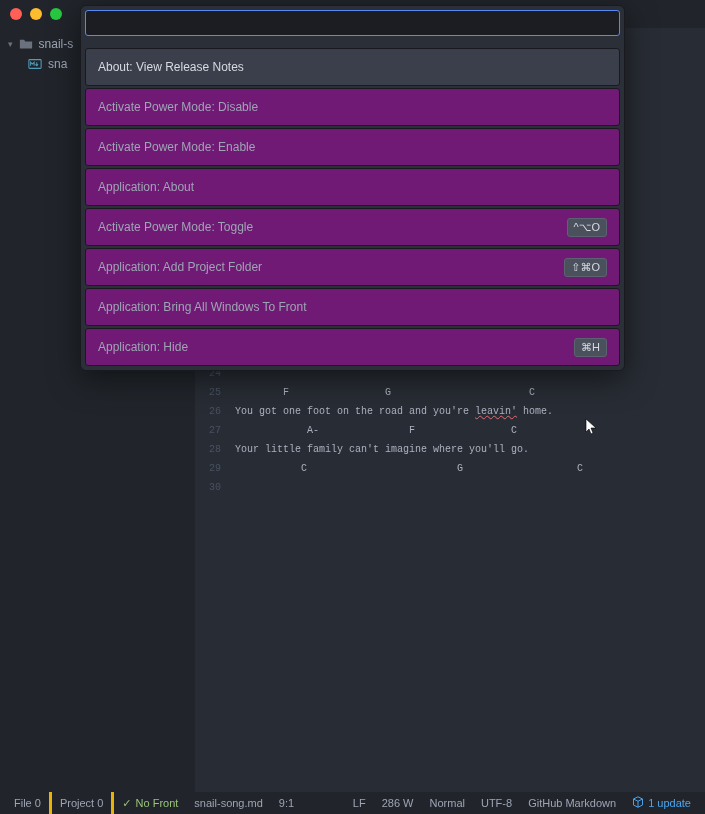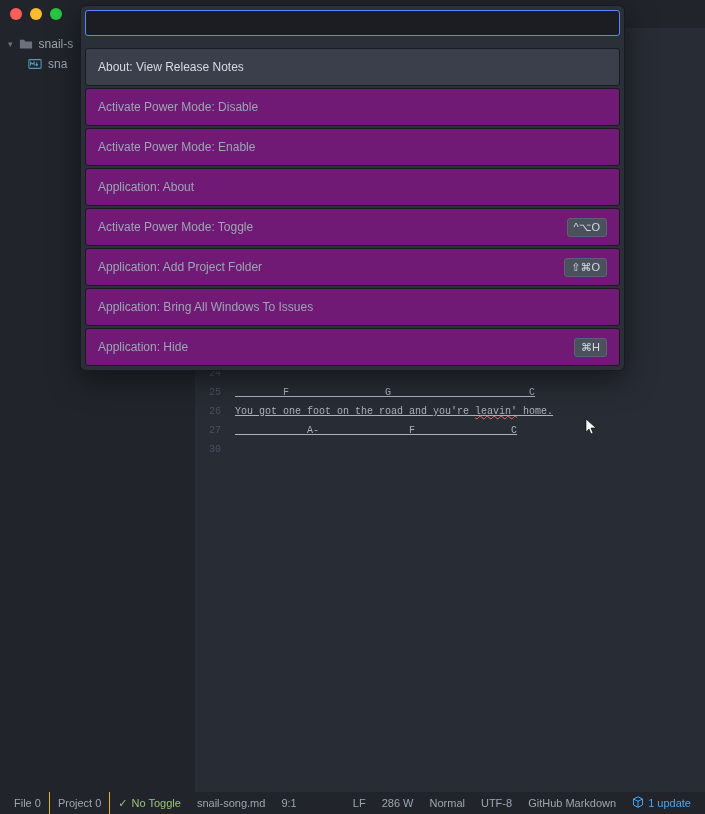--- a/index.html
+++ b/index.html
@@ -59,37 +59,37 @@
 .gutter-line {
   display: flex;
 }
 .lineno {
   width: 40px;
   text-align: right;
   color: #495162;
   padding-right: 14px;
   user-select: none;
 }
-.code { white-space: pre; color: #abb2bf; text-decoration: underline; }
+.code { white-space: pre; color: #abb2bf; }
 .heading { color: #e06c75; }
 .underline { text-decoration: underline wavy #e06c75; text-decoration-thickness: 1px; }
 
 .statusbar {
   position: absolute;
   bottom: 0; left: 0; right: 0;
   height: 22px;
   background: #21252b;
   display: flex;
   align-items: center;
   font-size: 11px;
   color: #9da5b4;
   padding: 0 6px;
   gap: 0;
 }
-.sb-item { padding: 0 8px; height: 100%; display: flex; align-items: center; gap: 4px; border-right: 1px solid #eab308; }
+.sb-item { padding: 0 8px; height: 100%; display: flex; align-items: center; gap: 4px; border-right: 3px solid #eab308; }
 .sb-item.noborder { border-right: none; }
 .sb-spacer { flex: 1; }
 .sb-green { color: #98c379; }
 .sb-blue { color: #4aa5f0; }
 
 
 .palette {
   position: absolute;
   top: 5px;
   left: 80px;
@@ -261,32 +261,40 @@
       </div>
       <div class="gutter-line">
         <div class="lineno">26</div>
         <div class="code">You got one foot on the road and you're <span class="underline">leavin'</span> home.</div>
       </div>
       <div class="gutter-line">
         <div class="lineno">27</div>
         <div class="code">            A-               F                C</div>
       </div>
       <div class="gutter-line">
+        <div class="lineno">28</div>
+        <div class="code">Your little family can't imagine where you'll go.</div>
+      </div>
+      <div class="gutter-line">
+        <div class="lineno">29</div>
+        <div class="code">           C                         G                   C</div>
+      </div>
+      <div class="gutter-line">
         <div class="lineno">30</div>
         <div class="code"></div>
       </div>
     </div>
 </div>
 
 <div class="statusbar">
   <div class="sb-item">File 0</div>
   <div class="sb-item">Project 0</div>
   <div class="sb-item noborder sb-green">
     <span>✓</span>
-    <span>No Toggle</span>
+    <span>No Front</span>
   </div>
   <div class="sb-item noborder">snail-song.md</div>
   <div class="sb-item noborder">9:1</div>
   <div class="sb-spacer"></div>
   <div class="sb-item noborder">LF</div>
   <div class="sb-item noborder">286 W</div>
   <div class="sb-item noborder">Normal</div>
   <div class="sb-item noborder">UTF-8</div>
   <div class="sb-item noborder">GitHub Markdown</div>
   <div class="sb-item noborder sb-blue">
@@ -316,21 +324,21 @@
       </div>
       <div class="palette-item">
         <span>Activate Power Mode: Toggle</span>
         <span class="kbd">^⌥O</span>
       </div>
       <div class="palette-item">
         <span>Application: Add Project Folder</span>
         <span class="kbd">⇧⌘O</span>
       </div>
       <div class="palette-item">
-        <span>Application: Bring All Windows To Issues</span>
+        <span>Application: Bring All Windows To Front</span>
       </div>
       <div class="palette-item">
         <span>Application: Hide</span>
         <span class="kbd">⌘H</span>
       </div>
     </div>
 </div>
 
 <div class="cursor-ptr">
   <svg width="14" height="18" viewBox="0 0 14 18">

